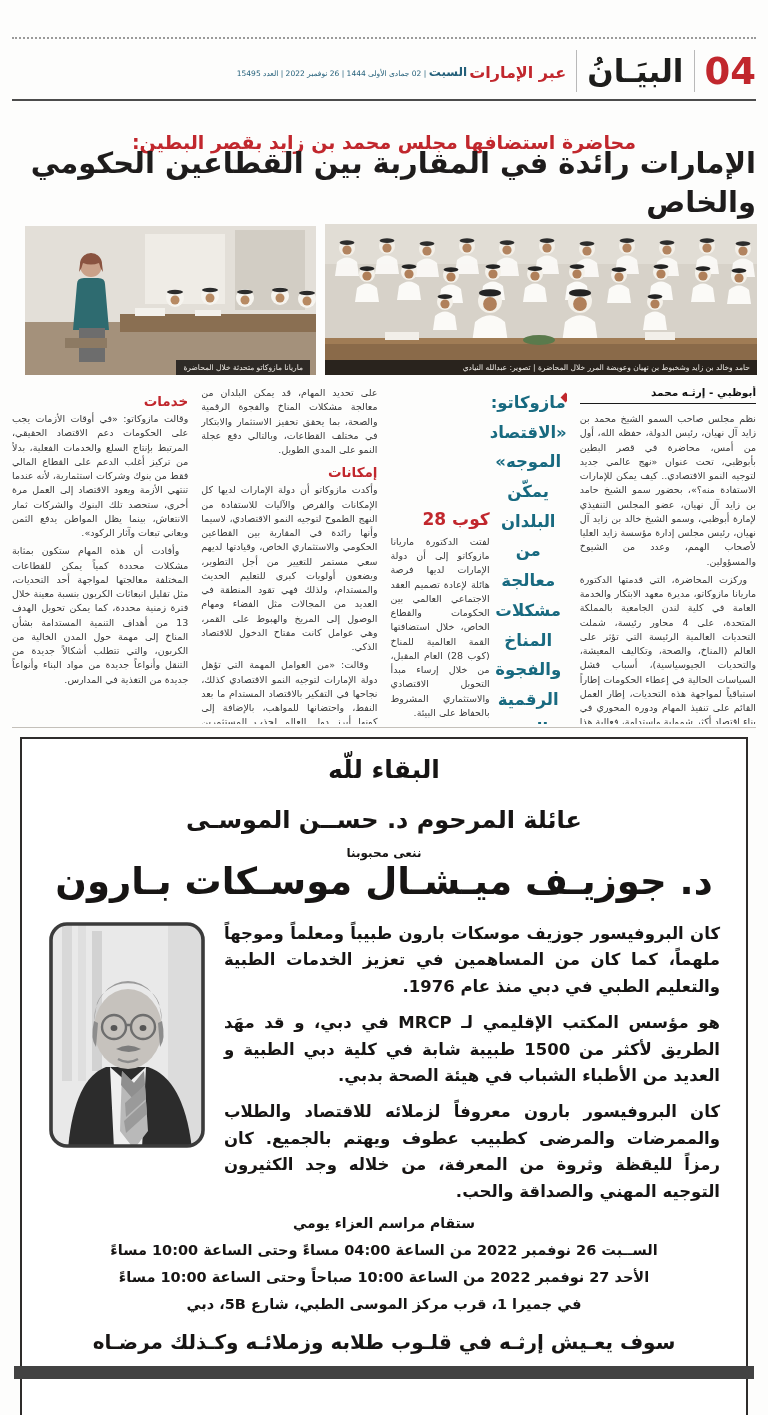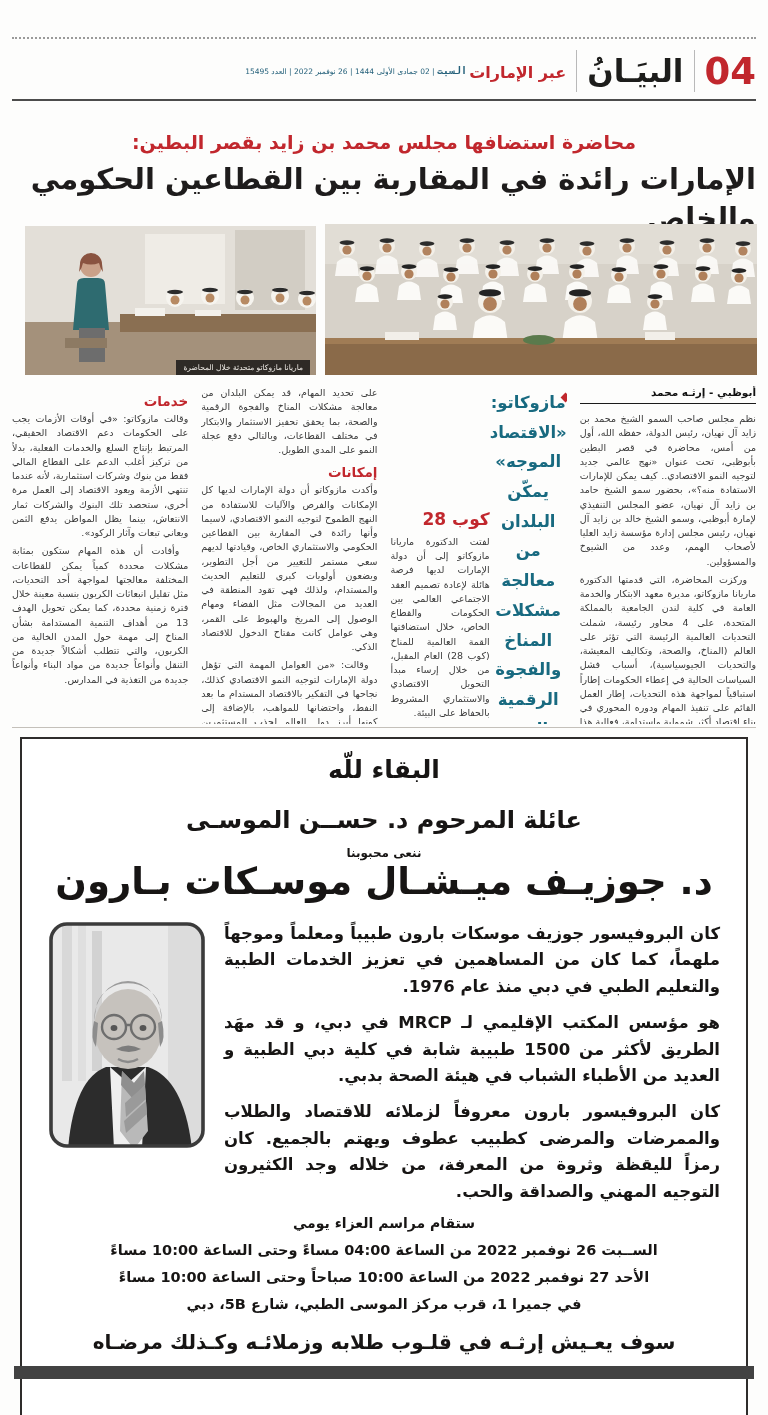--- a/index.html
+++ b/index.html
@@ -10,27 +10,27 @@
 
   
   .top-dotted { top:37px; right:12px; left:12px; border-top:2px dotted #9a9a9a; }
   .header { top:46px; right:12px; display:flex; align-items:center; gap:10px; height:50px; }
   .page-num { font-size:37px; font-weight:bold; color:#c1272d; line-height:1; }
   .vdiv { width:1px; height:42px; background:#b9b9b9; }
   .masthead { font-size:31px; font-weight:900; color:#1d1d1b; line-height:1; letter-spacing:-1px; }
   .section-block { display:flex; flex-direction:row; gap:2px; padding-top:4px; }
   .section-name { color:#c1272d; font-weight:bold; font-size:16px; line-height:1; }
   .dateline { font-size:7.5px; color:#24607a; white-space:nowrap; }
-  .dateline b { font-size:10px;font-family:Liberation Mono, monospace; }
+  .dateline b { font-size:12px; }
   .header-rule { top:99px; right:12px; left:12px; height:2px; background:#4c4c4c; }
 
   
   .kicker { top:131px; right:12px; left:12px; text-align:center; color:#c1272d;
             font-weight:bold; font-size:19px; }
-  .main-title { top:160px; right:12px; left:12px; text-align:right; color:#1e1c1c;
+  .main-title { top:144px; right:12px; left:12px; text-align:right; color:#1e1c1c;
             font-weight:800; font-size:29px; line-height:1.35; }
 
   
   .photo { overflow:hidden; background:#cfc9c0; }
   .photo svg { display:block; }
   .photo-left { top:226px; left:25px; width:291px; height:149px; }
   .photo-right { top:224px; right:11px; width:432px; height:151px; }
   .caption { position:absolute; bottom:0; background:rgba(20,20,20,.82); color:#f0ede8;
              font-size:7.5px; padding:3px 7px; line-height:1.2;text-align:center; }
   .caption-left { left:auto; right:6px; }
@@ -182,20 +182,21 @@
     <g transform="translate(255,62) scale(1.5)">
         <use href="#man"></use>
       </g>
 
     <rect y="118" width="432" height="33" fill="#8a6a49"></rect>
     <rect y="114" width="432" height="6" fill="#a07c55"></rect>
     <ellipse cx="214" cy="116" rx="16" ry="5" fill="#5a7a4c"></ellipse>
     <rect x="60" y="108" width="34" height="8" fill="#f2efe9"></rect>
     <rect x="320" y="108" width="30" height="8" fill="#f2efe9"></rect>
   </svg>
+  <div class="caption caption-right">حامد وخالد بن زايد وشخبوط بن نهيان وعويضة المرر خلال المحاضرة | تصوير: عبدالله النيادي</div>
 </div>
 
 <div class="abs article">
   <div class="col">
     <div class="byline">أبوظبي - إرثـه محمد</div>
     <p class="p nofirst">نظم مجلس صاحب السمو الشيخ محمد بن زايد آل نهيان، رئيس الدولة، حفظه الله، أول من أمس، محاضرة في قصر البطين بأبوظبي، تحت عنوان «نهج عالمي جديد لتوجيه النمو الاقتصادي.. كيف يمكن للإمارات الاستفادة منه؟»، بحضور سمو الشيخ حامد بن زايد آل نهيان، عضو المجلس التنفيذي لإمارة أبوظبي، وسمو الشيخ خالد بن زايد آل نهيان، رئيس مجلس إدارة مؤسسة زايد العليا لأصحاب الهمم، وعدد من الشيوخ والمسؤولين.</p>
     <p class="p">وركزت المحاضرة، التي قدمتها الدكتورة ماريانا مازوكاتو، مديرة معهد الابتكار والخدمة العامة في كلية لندن الجامعية بالمملكة المتحدة، على 4 محاور رئيسة، شملت التحديات العالمية الرئيسة التي تؤثر على العالم (المناخ، والصحة، وتكاليف المعيشة، والتحديات الجيوسياسية)، أسباب فشل السياسات الحالية في إعطاء الحكومات إطاراً استباقياً لمواجهة هذه التحديات، إطار العمل القائم على تنفيذ المهام ودوره المحوري في بناء اقتصاد أكثر شمولية واستدامة، فعالية هذا النهج العالمي في معالجة التحديات التي تواجهها الإمارات».</p>
 
   </div>
 

